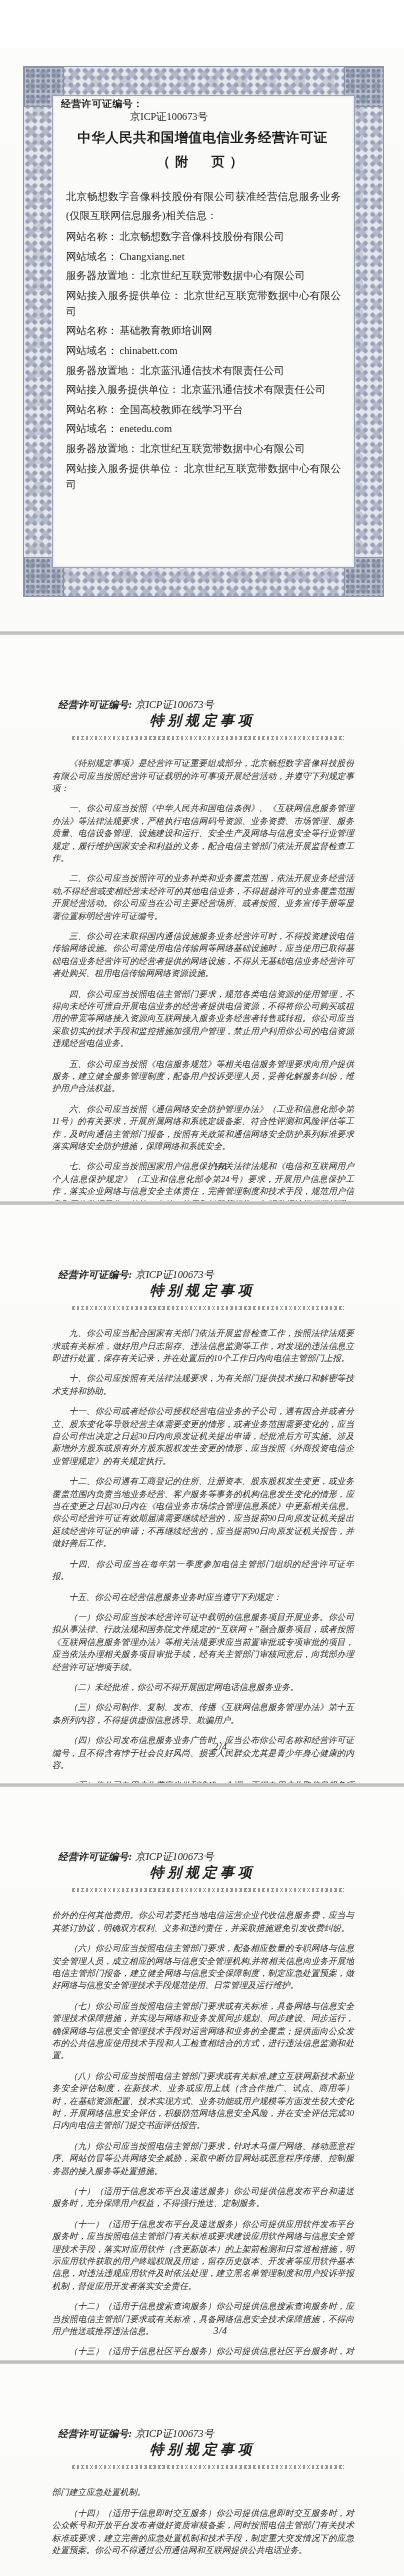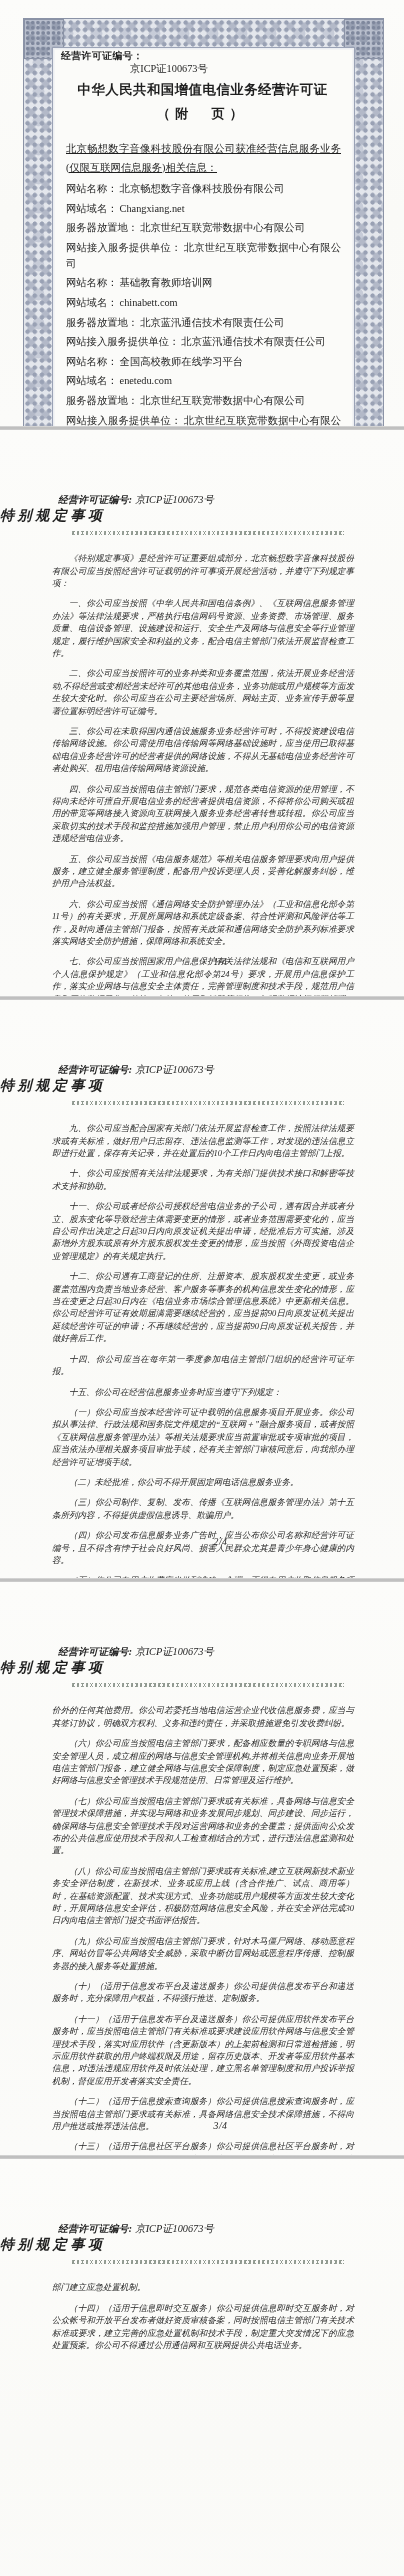--- a/index.html
+++ b/index.html
@@ -18,21 +18,21 @@
     width:405px;
     background:linear-gradient(180deg,#fcfcfa 0%,#fafaf7 50%,#fbfbf9 100%);
     overflow:hidden;
   }
   .page-gap{
     width:405px;height:4.1px;
     background:linear-gradient(180deg,#dcdcdc 0%,#b9b9b9 45%,#cfcfcf 100%);
   }
 
   
-  .cert-page{height:426px;}
+  .cert-page{height:583px;margin-top:48px;}
   .cert-frame{
     position:absolute;top:18px;left:23px;width:359px;height:529px;
     border:0.5px solid #8b93a6;
     background-color:#e3e6ec;
     background-image:
       radial-gradient(circle at 50% 50%, #99a1b4 0 2.1px, rgba(153,161,180,0) 2.6px),
       radial-gradient(circle at 50% 50%, #b3b9c8 0 3.6px, rgba(179,185,200,0) 4.1px),
       radial-gradient(circle at 50% 50%, #c7ccd8 0 5.7px, rgba(199,204,216,0) 6.2px);
     background-size:7.2px 7.2px,14.4px 14.4px,29px 29px;
   }
@@ -70,21 +70,21 @@
     position:absolute;top:81px;left:0;width:100%;
     margin:0;text-align:center;
     font-size:13.4px;font-weight:bold;letter-spacing:0.5px;
   }
   .cert-subtitle{
     position:absolute;top:105px;left:0;width:100%;
     text-align:center;font-size:13px;font-weight:bold;letter-spacing:5.2px;
   }
   .cert-intro{
     position:absolute;top:140px;left:66px;width:275px;
-    margin:0;font-size:10.3px;line-height:18.5px;text-align:justify;text-decoration:underline;
+    margin:0;font-size:10.3px;line-height:18.5px;text-align:justify;
   }
   .cert-entries{
     position:absolute;top:181px;left:66px;width:275px;
   }
   .cert-entry{
     margin:0 0 3.6px 0;
     font-size:10.3px;line-height:16px;text-align:justify;
   }
   .cert-entry .entry-value{padding-left:2.1px;}
 
@@ -94,21 +94,21 @@
   .prov-page.p3{height:573px;}
   .prov-page.p4{height:557px;}
   .prov-head{
     position:absolute;top:63px;left:58px;
     font-size:9.8px;
   }
   .prov-head .lic-label{font-weight:bold;letter-spacing:0.3px;}
   .prov-head .lic-no{font-size:10.3px;padding-left:3.1px;}
   .prov-title{
     position:absolute;top:77px;left:0;width:100%;
-    margin:0;
+    margin:0;text-align:center;
     font-size:14px;font-weight:bold;letter-spacing:3.6px;
   }
   .wavy-line{
     position:absolute;top:101px;left:72px;width:272px;height:4.1px;
     background:
       repeating-linear-gradient(115deg, rgba(130,140,130,0) 0 1.5px, #8f988f 1.5px 2.6px, rgba(130,140,130,0) 2.6px 4.1px),
       repeating-linear-gradient(65deg, rgba(130,140,130,0) 0 1.5px, #9aa29a 1.5px 2.6px, rgba(130,140,130,0) 2.6px 4.1px);
   }
   .prov-body{
     position:absolute;top:114px;left:44px;width:318px;
@@ -177,21 +177,21 @@
   <section class="page prov-page p1">
     <header class="prov-head">
       <span class="lic-label">经营许可证编号:</span><span class="lic-no">京ICP证100673号</span>
     </header>
     <h2 class="prov-title">特别规定事项</h2>
     <div class="wavy-line"></div>
     <div class="prov-body">
 
     <p class="para">《特别规定事项》是经营许可证重要组成部分，北京畅想数字音像科技股份有限公司应当按照经营许可证载明的许可事项开展经营活动，并遵守下列规定事项：</p>
         <p class="para">一、你公司应当按照《中华人民共和国电信条例》、《互联网信息服务管理办法》等法律法规要求，严格执行电信网码号资源、业务资费、市场管理、服务质量、电信设备管理、设施建设和运行、安全生产及网络与信息安全等行业管理规定，履行维护国家安全和利益的义务，配合电信主管部门依法开展监督检查工作。</p>
-        <p class="para">二、你公司应当按照许可的业务种类和业务覆盖范围，依法开展业务经营活动,不得经营或变相经营未经许可的其他电信业务，业务功能或用户规模等方面发生较大变化时。你公司应当在公司主要经营场所、网站主页、业务宣传手册等显著位置标明经营许可证编号。</p>
+        <p class="para">二、你公司应当按照许可的业务种类和业务覆盖范围，依法开展业务经营活动,不得经营或变相经营未经许可的其他电信业务，不得超越许可的业务覆盖范围开展经营活动。你公司应当在公司主要经营场所、或者按照、业务宣传手册等显著位置标明经营许可证编号。</p>
         <p class="para">三、你公司在未取得国内通信设施服务业务经营许可时，不得投资建设电信传输网络设施。你公司需使用电信传输网等网络基础设施时，应当使用已取得基础电信业务经营许可的经营者提供的网络设施，不得从无基础电信业务经营许可者处购买、租用电信传输网网络资源设施。</p>
         <p class="para">四、你公司应当按照电信主管部门要求，规范各类电信资源的使用管理，不得向未经许可擅自开展电信业务的经营者提供电信资源，不得将你公司购买或租用的带宽等网络接入资源向互联网接入服务业务经营者转售或转租。你公司应当采取切实的技术手段和监控措施加强用户管理，禁止用户利用你公司的电信资源违规经营电信业务。</p>
         <p class="para">五、你公司应当按照《电信服务规范》等相关电信服务管理要求向用户提供服务，建立健全服务管理制度，配备用户投诉受理人员，妥善化解服务纠纷，维护用户合法权益。</p>
         <p class="para">六、你公司应当按照《通信网络安全防护管理办法》（工业和信息化部令第11号）的有关要求，开展所属网络和系统定级备案、符合性评测和风险评估等工作，及时向通信主管部门报备，按照有关政策和通信网络安全防护系列标准要求落实网络安全防护措施，保障网络和系统安全。</p>
         <p class="para">七、你公司应当按照国家用户信息保护有关法律法规和《电信和互联网用户个人信息保护规定》（工业和信息化部令第24号）要求，开展用户信息保护工作，落实企业网络与信息安全主体责任，完善管理制度和技术手段，规范用户信息和网络数据采集、传输、存储、使用和销毁等行为，加强数据访问权限管理，防止用户信息和数据泄露。</p>
         <p class="para">八、你公司应当按照电信主管部门要求，在发生大规模用户个人信息泄露事件、影响众多用户的服务中断事件等重大网络安全事件时，立即采取应急措施，控制影响范围，消除事件危害，并第一时间向电信主管部门报告，根据电信主管部门要求采取应急处置措施。</p>
       </div>
     <div class="page-no">1/4</div>
   </section>
 

